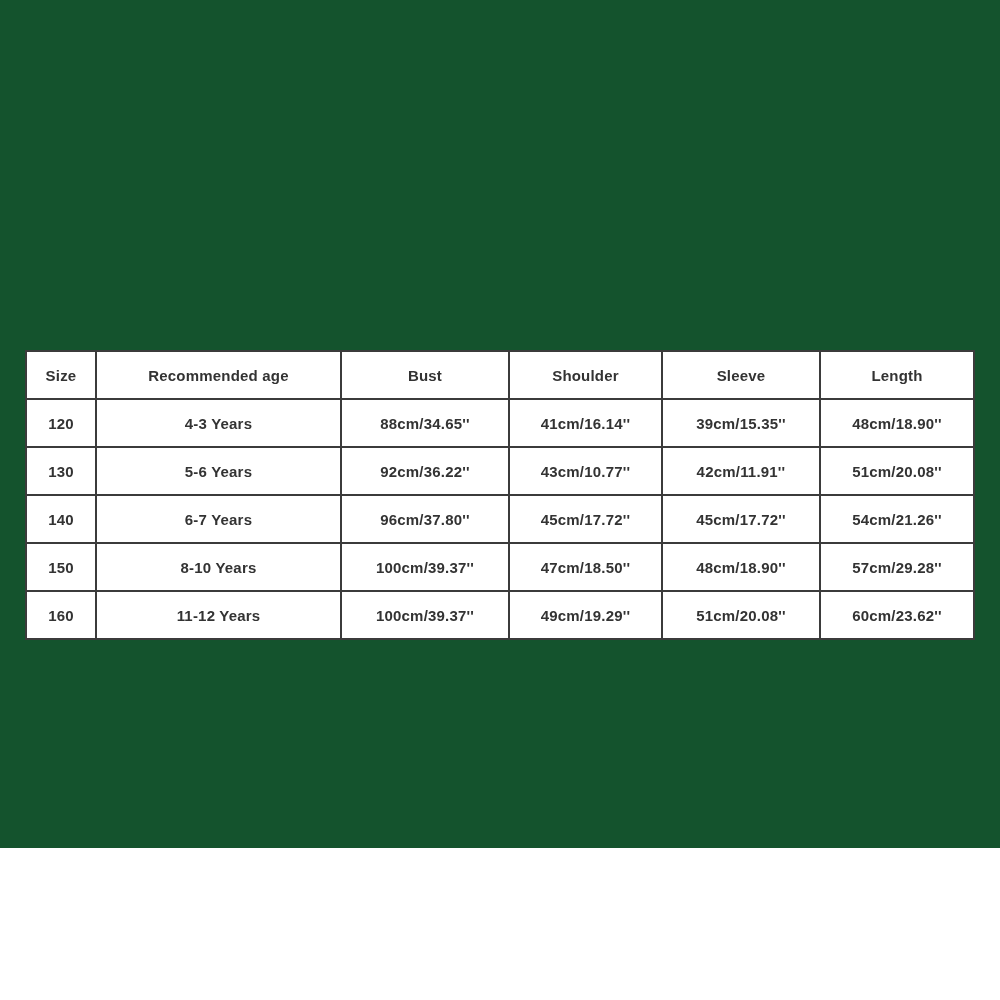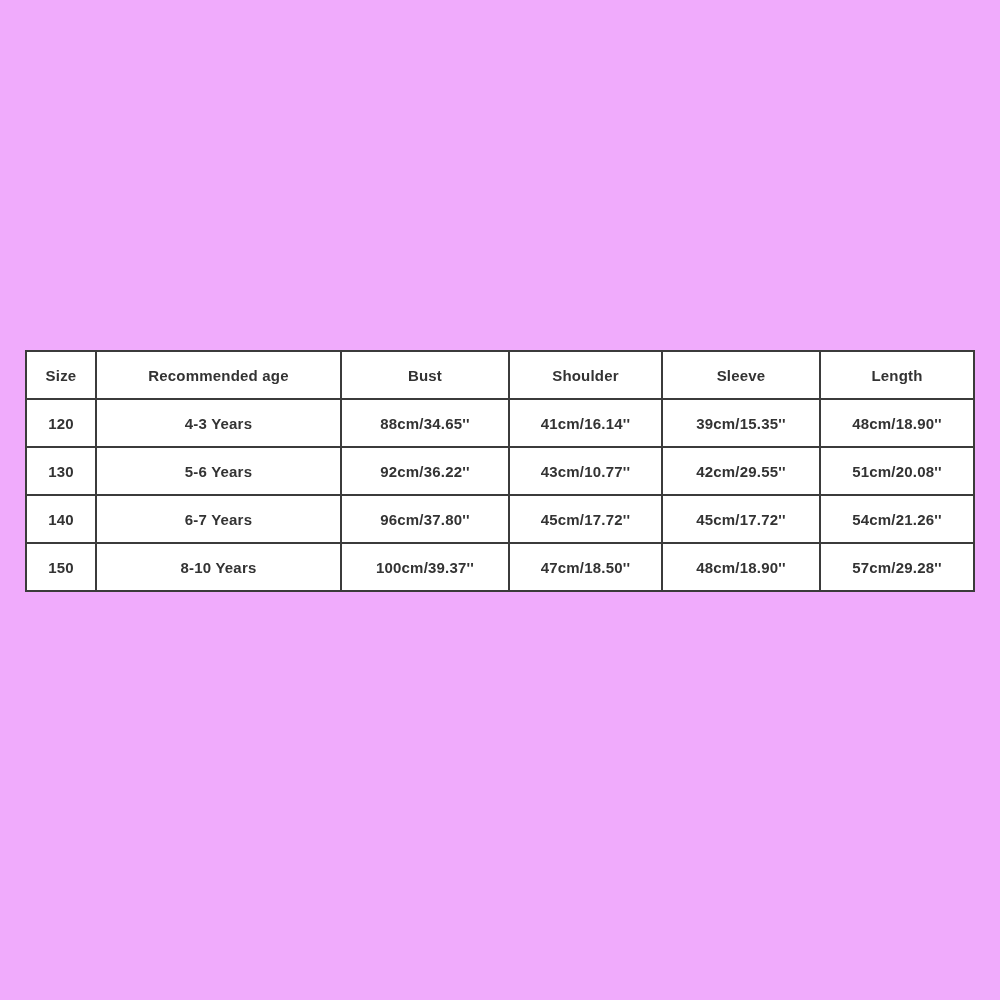--- a/index.html
+++ b/index.html
@@ -6,22 +6,22 @@
     margin: 0;
     padding: 0;
     background: #ffffff;
     width: 1000px;
     height: 1000px;
     font-family: "Liberation Sans", sans-serif;
   }
   .page {
     position: relative;
     width: 1000px;
-    height: 1000px;
-    background: #f0abfc;
+    height: 848px;
+    background: #14532d;
     overflow: hidden;
   }
   .table-wrap {
     position: absolute;
     top: 350px;
     left: 25px;
   }
   table.size-chart {
     border-collapse: collapse;
     table-layout: fixed;
@@ -78,35 +78,43 @@
           <td>88cm/34.65''</td>
           <td>41cm/16.14''</td>
           <td>39cm/15.35''</td>
           <td>48cm/18.90''</td>
         </tr>
         <tr>
           <td>130</td>
           <td>5-6 Years</td>
           <td>92cm/36.22''</td>
           <td>43cm/10.77''</td>
-          <td>42cm/29.55''</td>
+          <td>42cm/11.91''</td>
           <td>51cm/20.08''</td>
         </tr>
         <tr>
           <td>140</td>
           <td>6-7 Years</td>
           <td>96cm/37.80''</td>
           <td>45cm/17.72''</td>
           <td>45cm/17.72''</td>
           <td>54cm/21.26''</td>
         </tr>
         <tr>
           <td>150</td>
           <td>8-10 Years</td>
           <td>100cm/39.37''</td>
           <td>47cm/18.50''</td>
           <td>48cm/18.90''</td>
           <td>57cm/29.28''</td>
         </tr>
+        <tr>
+          <td>160</td>
+          <td>11-12 Years</td>
+          <td>100cm/39.37''</td>
+          <td>49cm/19.29''</td>
+          <td>51cm/20.08''</td>
+          <td>60cm/23.62''</td>
+        </tr>
       </tbody>
     </table>
   </div>
 </div>
 
 </body></html>

